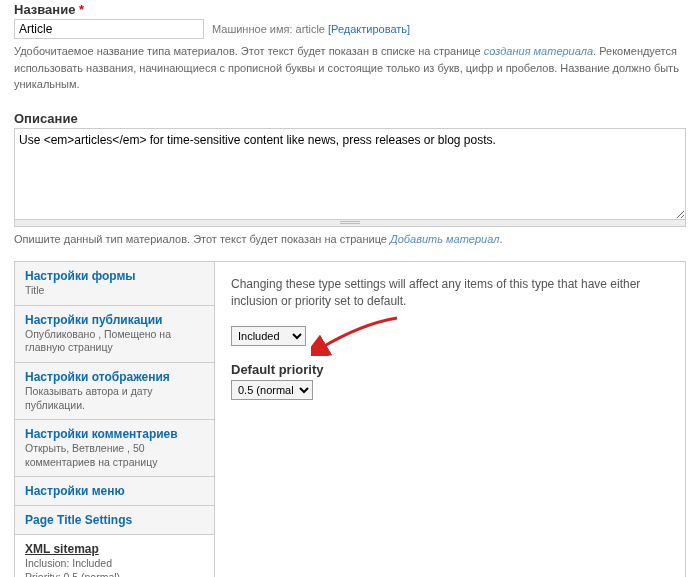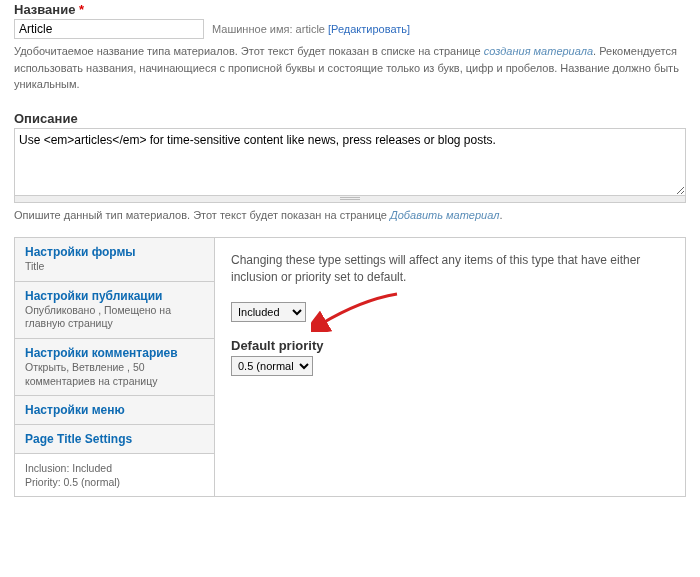--- a/index.html
+++ b/index.html
@@ -35,21 +35,21 @@
   .machine-name a { color: #2e6cbf; text-decoration: none; }
   .description {
     color: #666;
     font-size: 11px;
     line-height: 1.5;
     margin-top: 4px;
   }
   .description em, em { color: #5a8db8; font-style: italic; }
   textarea.text {
     width: 100%;
-    height: 68px;
+    height: 92px;
     border: 1px solid #ccc;
     padding: 4px;
     font-family: inherit;
     font-size: 12px;
     resize: vertical;
     background: #fff;
     display: block;
   }
   .grip {
     height: 7px;
@@ -164,30 +164,35 @@
   <div class="vtabs-list">
     <div class="vtab">
       <div class="vtab-title">Настройки формы</div>
       <div class="vtab-summary">Title</div>
     </div>
     <div class="vtab">
       <div class="vtab-title">Настройки публикации</div>
       <div class="vtab-summary">Опубликовано , Помещено на главную страницу</div>
     </div>
     <div class="vtab">
+      <div class="vtab-title">Настройки отображения</div>
+      <div class="vtab-summary">Показывать автора и дату публикации.</div>
+    </div>
+    <div class="vtab">
       <div class="vtab-title">Настройки комментариев</div>
       <div class="vtab-summary">Открыть, Ветвление , 50 комментариев на страницу</div>
     </div>
     <div class="vtab">
       <div class="vtab-title">Настройки меню</div>
     </div>
     <div class="vtab">
       <div class="vtab-title">Page Title Settings</div>
     </div>
     <div class="vtab active last">
+      <div class="vtab-title" style="text-decoration:underline">XML sitemap</div>
       <div class="vtab-summary" style="white-space:pre-line">Inclusion: Included
 Priority: 0.5 (normal)</div>
     </div>
   </div>
 
   <div class="vtabs-pane">
     <div class="pane-desc">Changing these type settings will affect any items of this type that have either inclusion or priority set to default.</div>
 
     <div class="pane-group">
       <select class="sel" style="width:75px">

